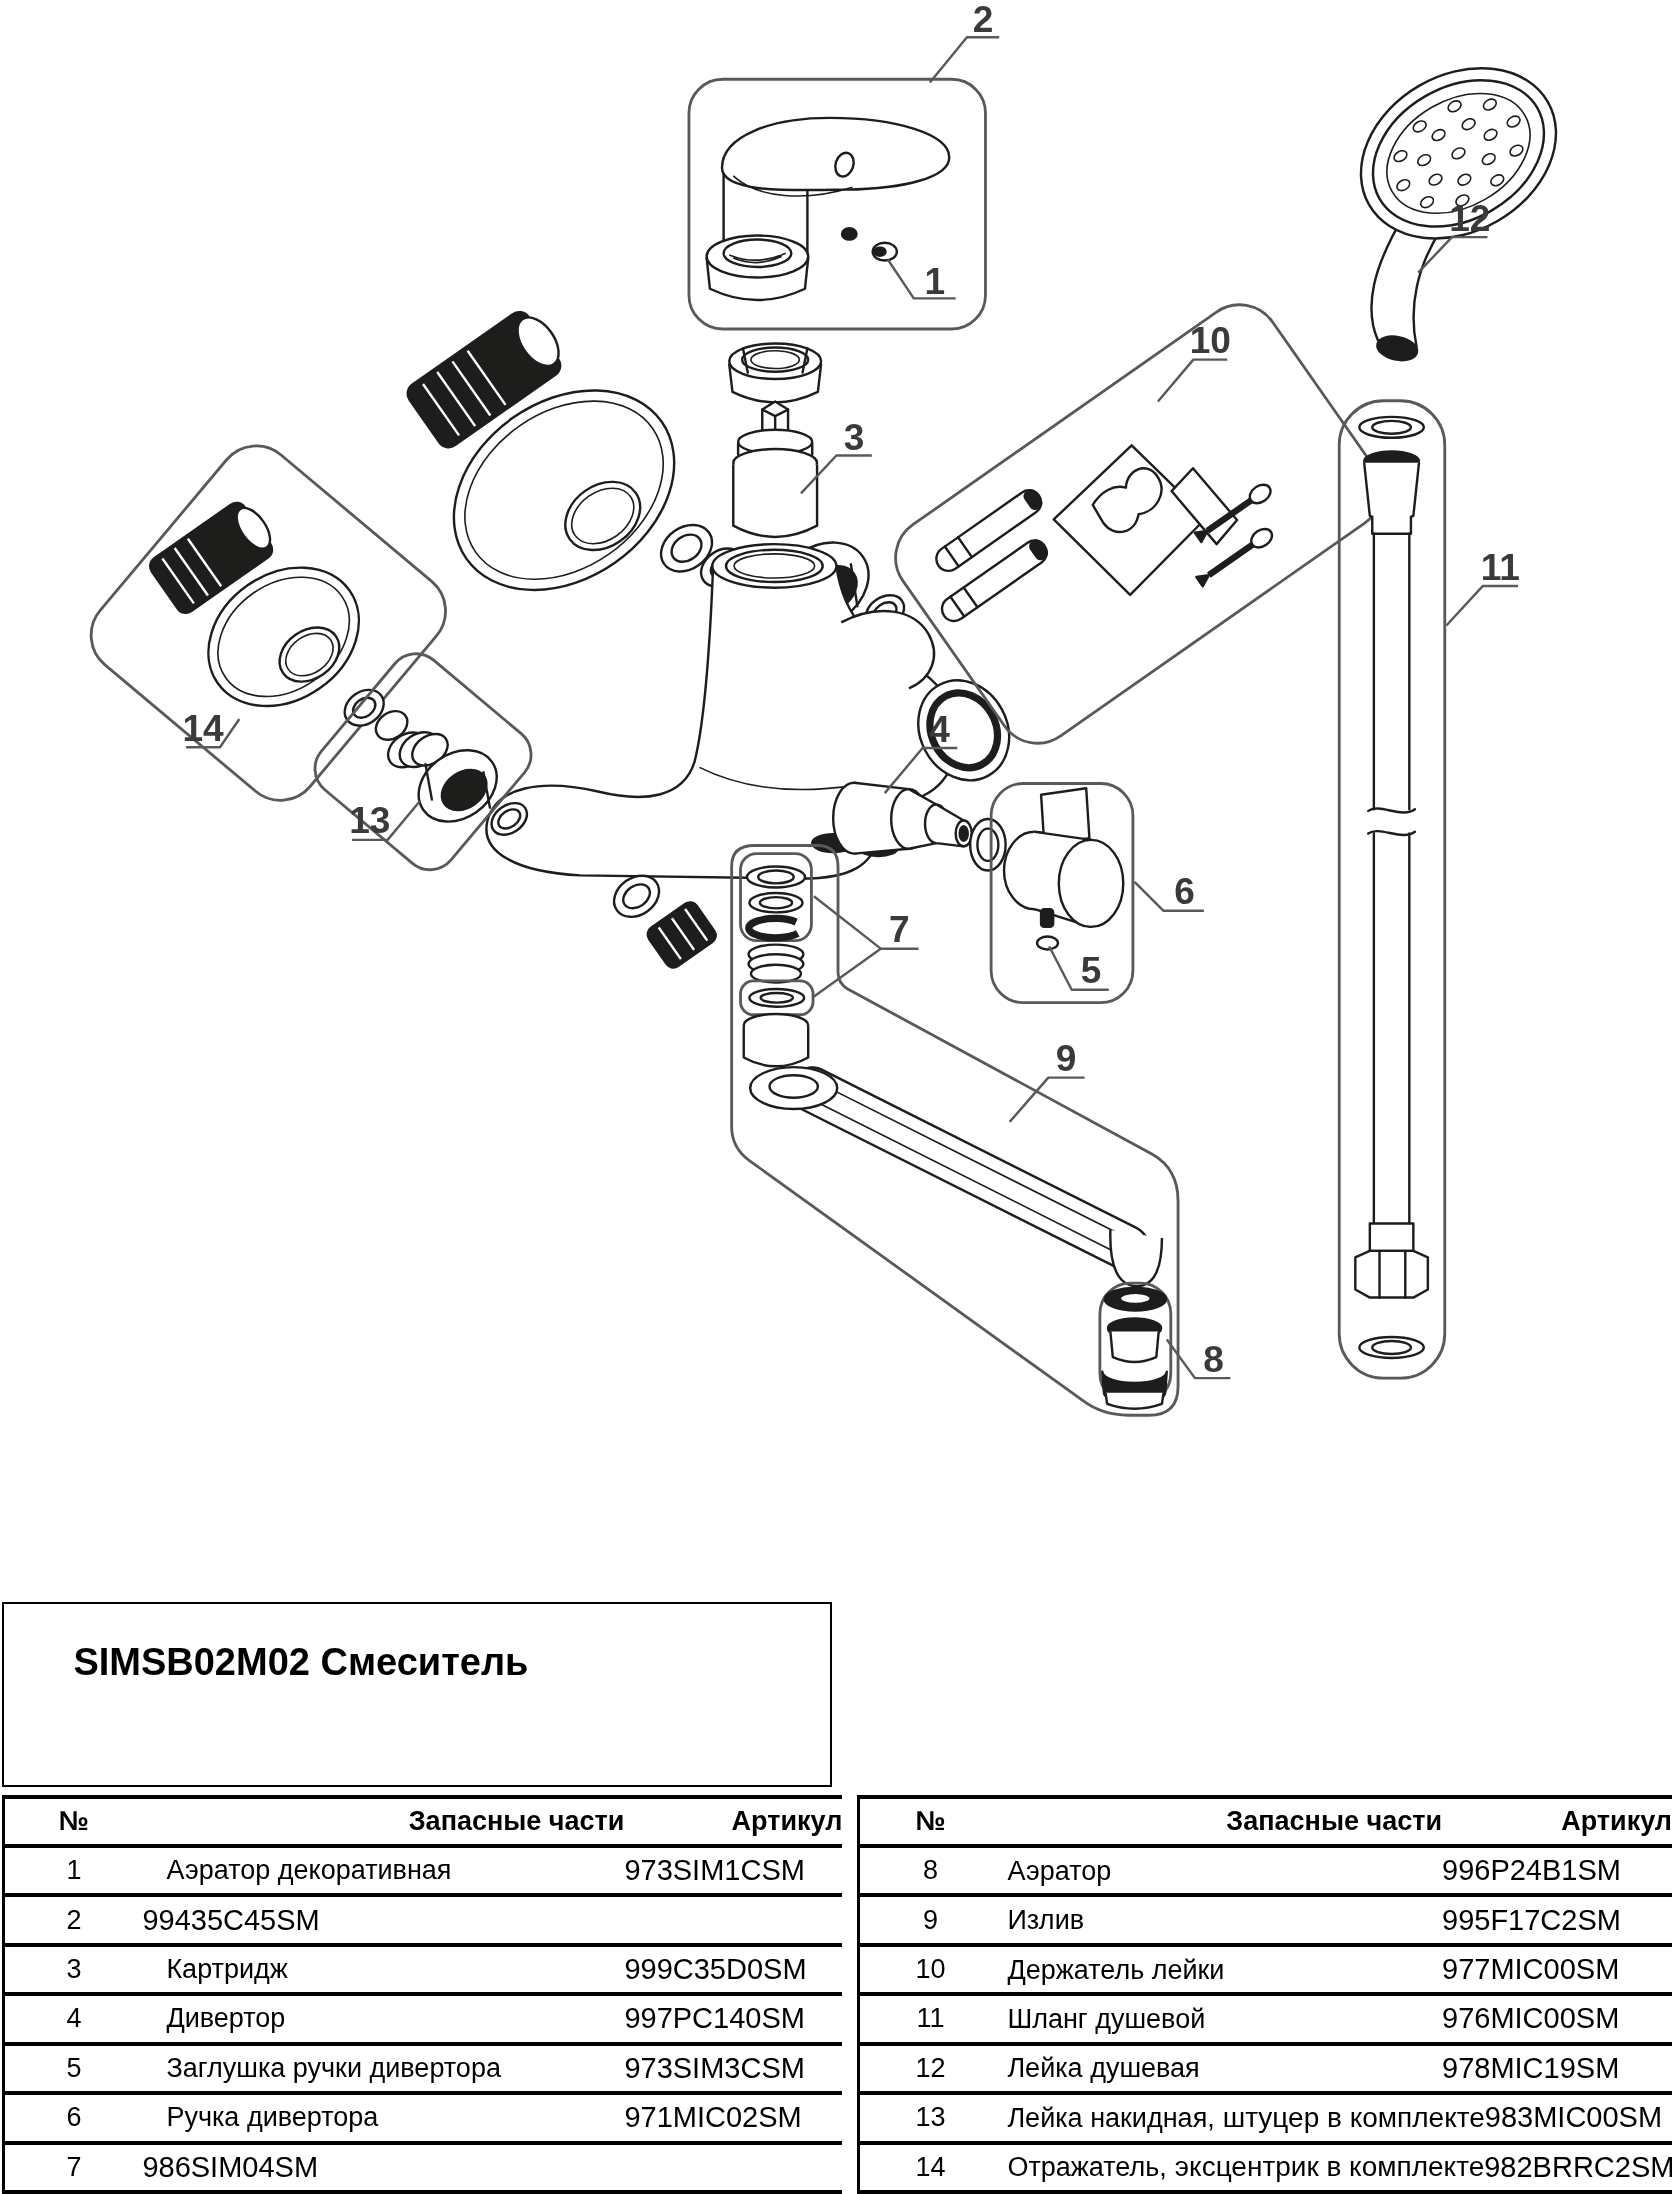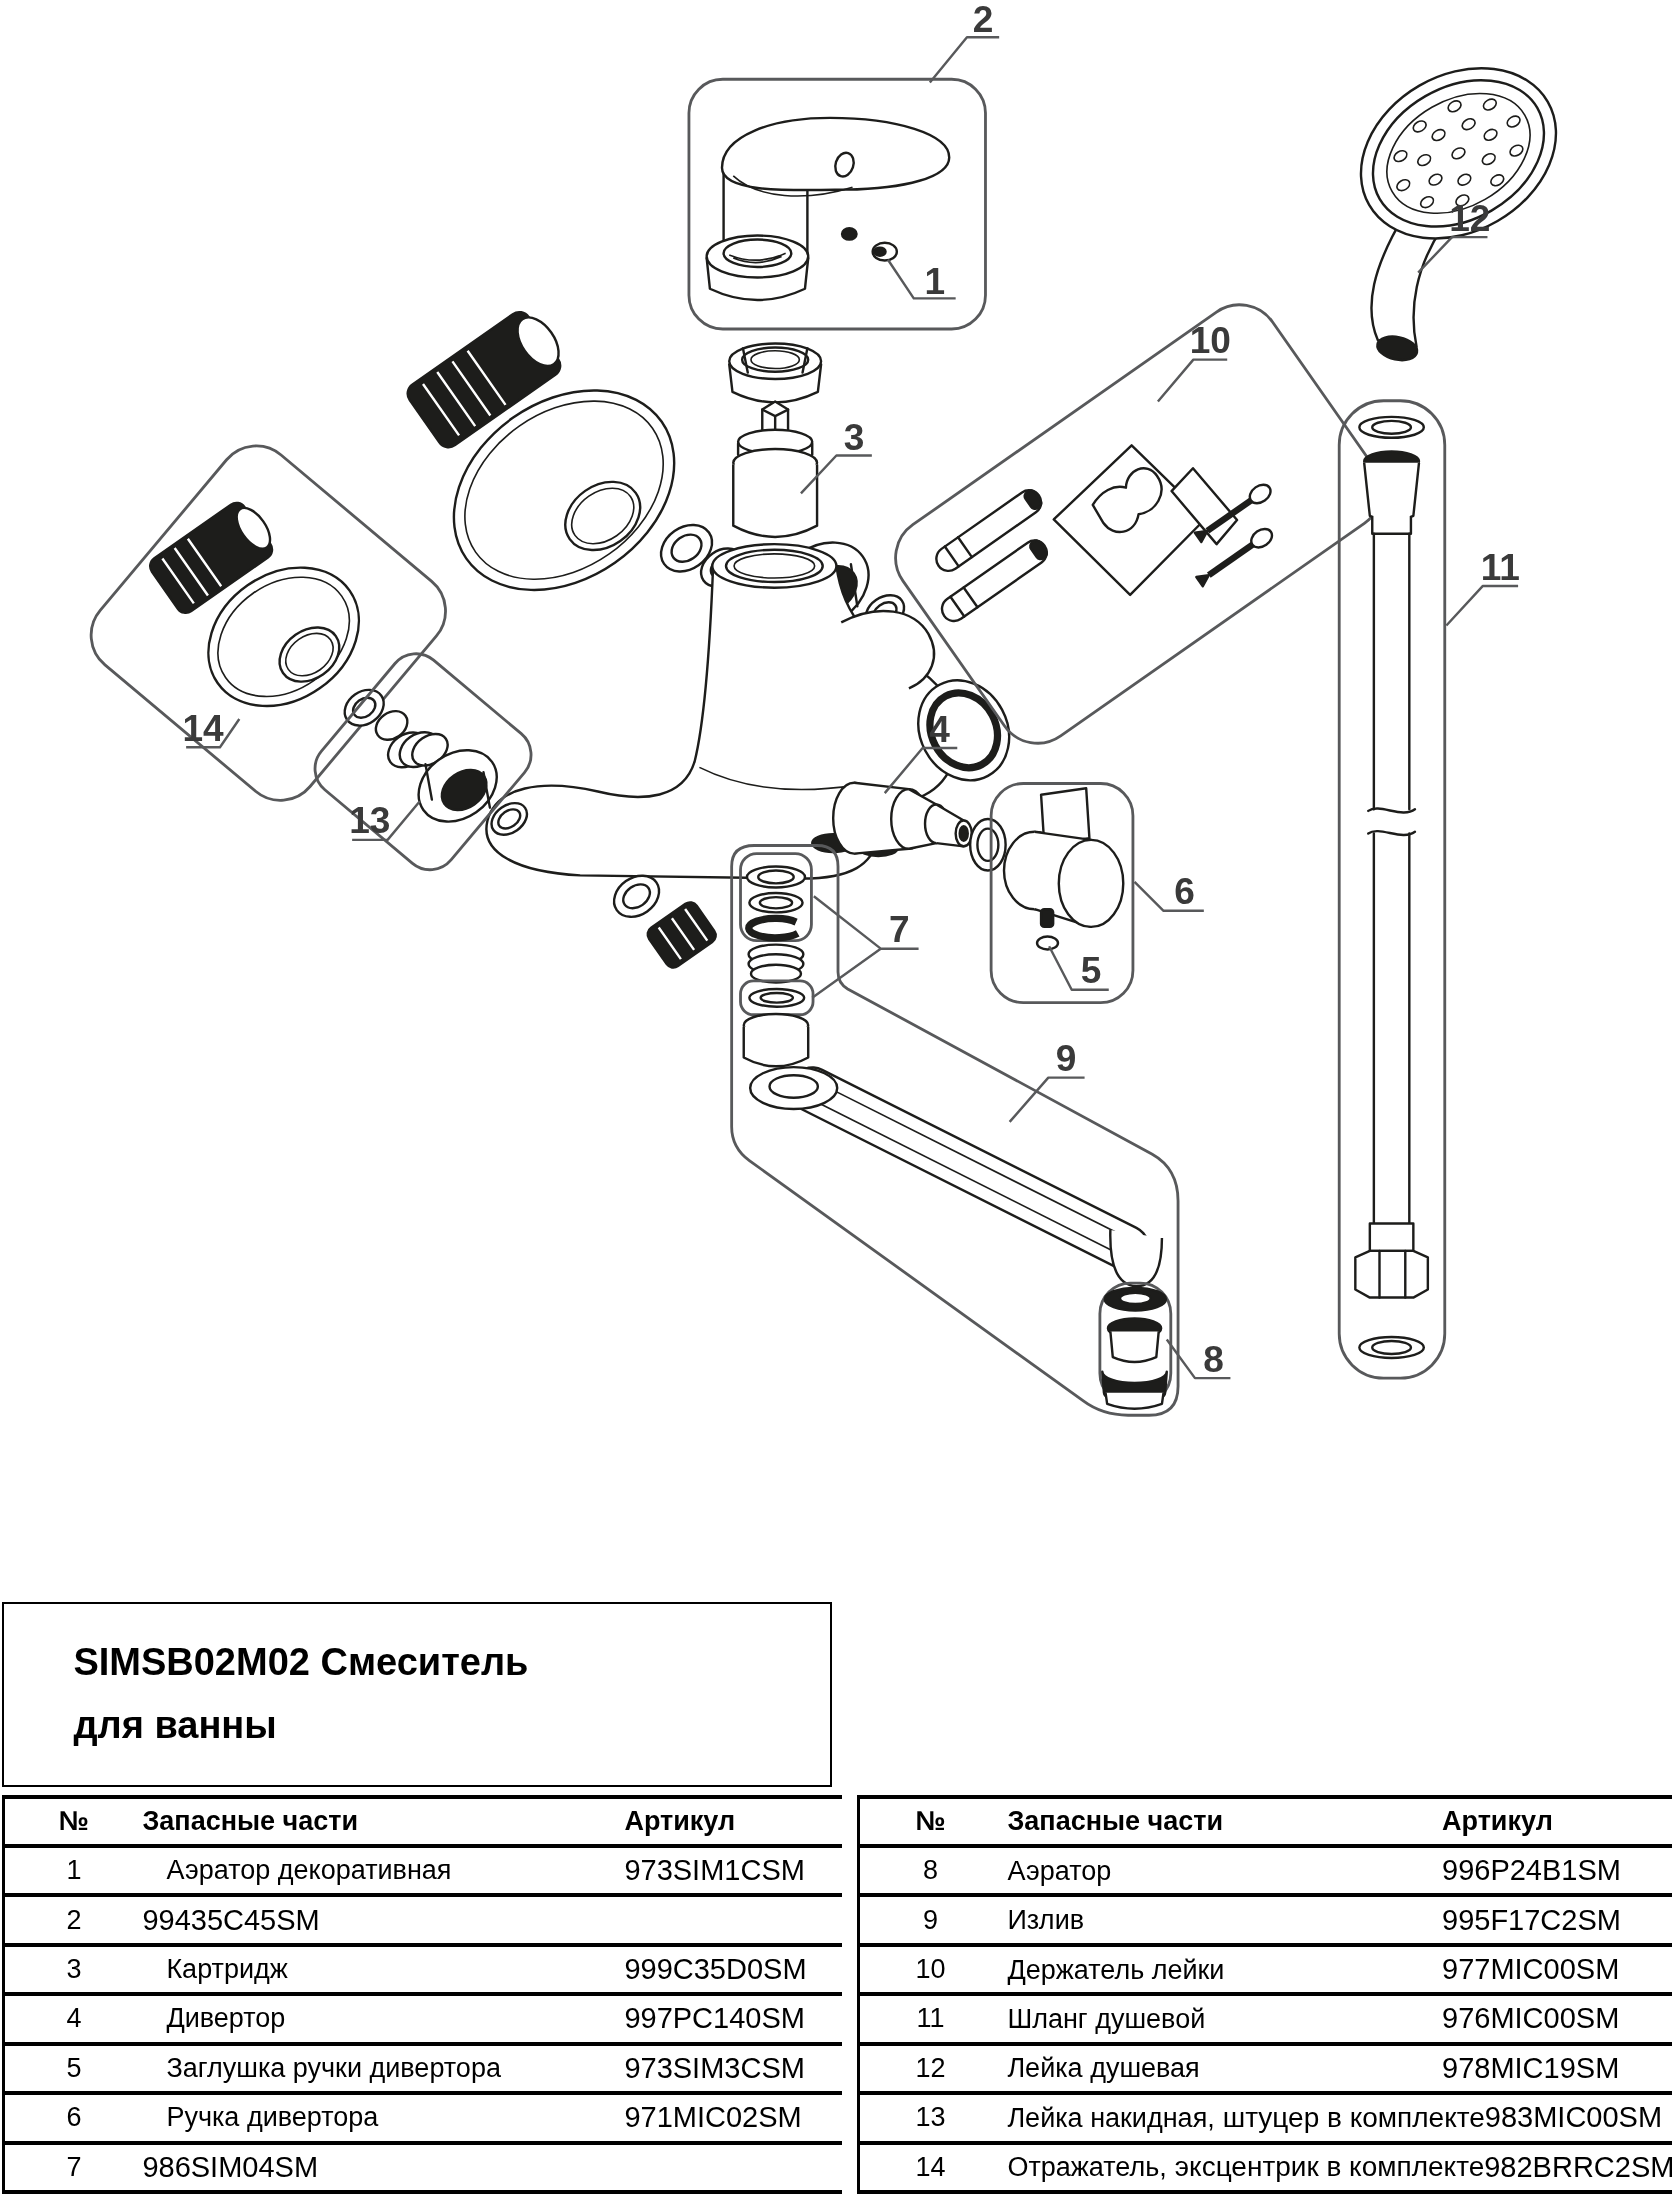--- a/index.html
+++ b/index.html
@@ -25,21 +25,21 @@
   .thead{display:flex;align-items:center;height:53px;box-sizing:border-box;
          border-top:4.8px solid #000;border-bottom:4.8px solid #000;font-weight:bold;font-size:27px;}
   .trow{display:flex;align-items:center;flex:1;box-sizing:border-box;border-bottom:4px solid #000;font-size:27px;}
   .c{box-sizing:border-box;}
   .c.num{width:137px;text-align:center;flex:none;}
   .ptable.right .c.num{width:141px;}
   .c.part{flex:1;padding-left:24px;white-space:nowrap;}
   .ptable.right .c.part{padding-left:6.4px;}
   .c.sku{width:218px;flex:none;font-size:29px;}
   .ptable.right .c.sku{width:230px;}
-  .thead .c.part,.thead .c.sku{font-size:27px;text-align:left;}
+  .thead .c.part,.thead .c.sku{font-size:27px;text-align:right;}
   .thead .c.part{padding-left:0;}
   .pnote{font-size:28px;margin-left:8px;}
 </style>
 </head>
 <body>
 
 <div class="page">
 
 <svg width="1672" height="1600" viewBox="0 0 2075 1985">
 
@@ -332,21 +332,20 @@
     <text class="co" x="1502" y="438">10</text>
     <text class="co" x="1862" y="719">11</text>
     <text class="co" x="1824" y="286">12</text>
     <text class="co" x="459" y="1034">13</text>
     <text class="co" x="252" y="919">14</text>
   </g>
 </svg>
 
 <div class="titlebox">
   <div class="t1">SIMSB02M02 Смеситель</div>
-  <div class="t2">для ванны</div>
 </div>
 
 <div class="ptable left">
   <div class="thead">
     <div class="c num">№</div>
     <div class="c part">Запасные части</div>
     <div class="c sku">Артикул</div>
   </div>
   <div class="trow">
     <div class="c num">1</div>

